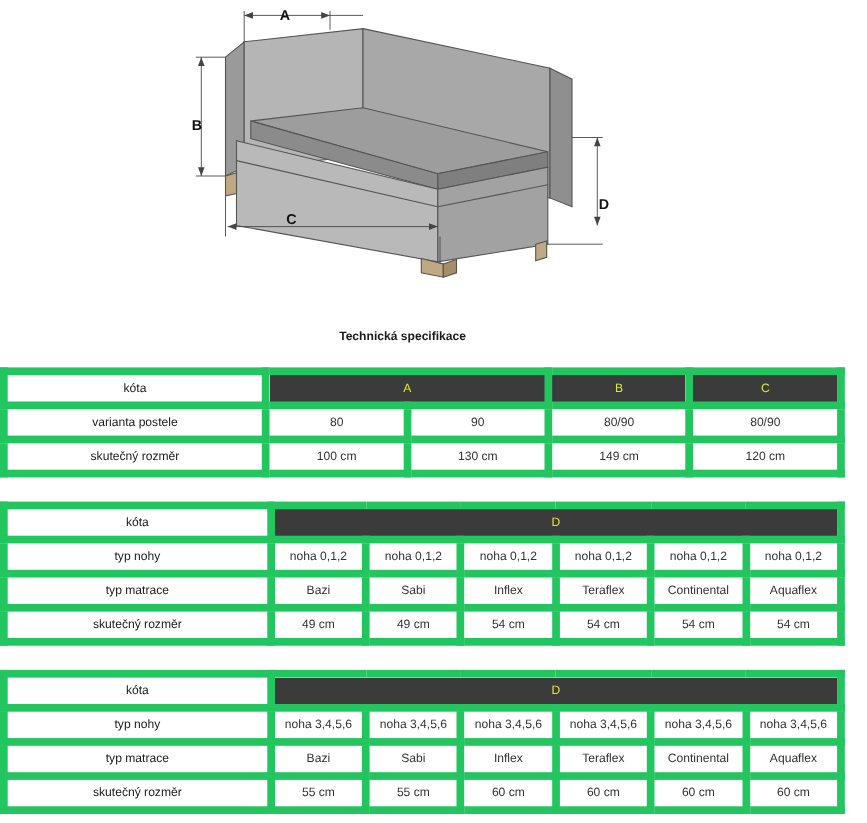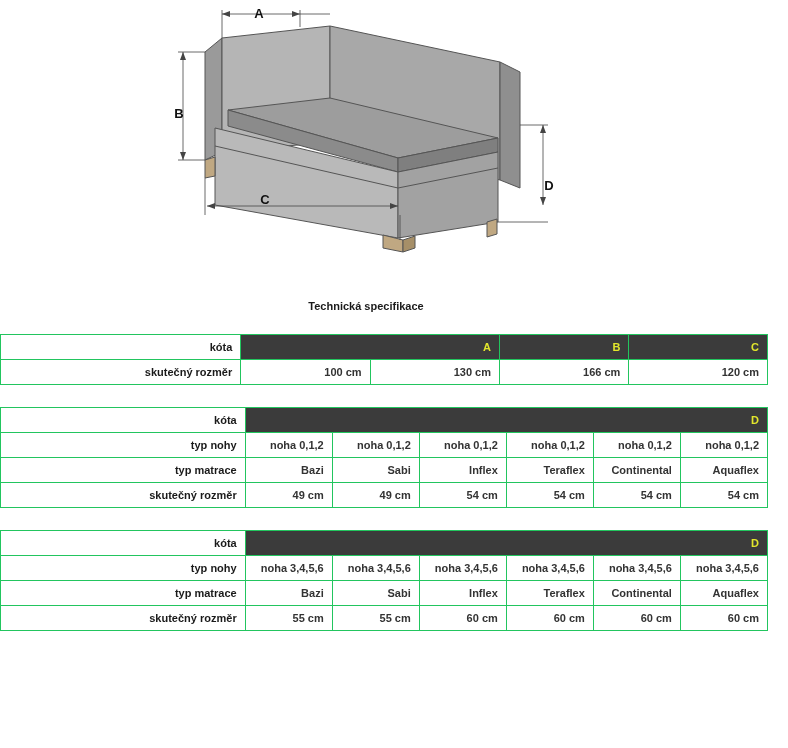--- a/index.html
+++ b/index.html
@@ -46,24 +46,24 @@
     padding-left: 40px;
   }
 
   table.spec {
     border-collapse: collapse;
     table-layout: fixed;
     margin-bottom: 22px;
     font-size: 11px;
   }
   table.spec td, table.spec th {
-    border: 1px solid #22c55e;
+    border: 7px solid #22c55e;
     padding: 6px 8px;
-    text-align: right;
-    font-weight: bold;
+    text-align: center;
+    font-weight: normal;
     vertical-align: middle;
     height: 18px;
     box-sizing: border-box;
     overflow: hidden;
     white-space: nowrap;
   }
   td.rowhead, th.rowhead {
     border: none;
     background: transparent;
     font-weight: bold;
@@ -180,24 +180,31 @@
           <col class="c4">
         </colgroup>
       <tbody>
         <tr>
           <td class="rowhead">kóta</td>
           <th class="dark" colspan="2">A</th>
           <th class="dark">B</th>
           <th class="dark">C</th>
         </tr>
         <tr>
+          <td class="rowhead">varianta postele</td>
+          <td class="cell">80</td>
+          <td class="cell">90</td>
+          <td class="cell">80/90</td>
+          <td class="cell">80/90</td>
+        </tr>
+        <tr>
           <td class="rowhead">skutečný rozměr</td>
           <td class="cell">100 cm</td>
           <td class="cell">130 cm</td>
-          <td class="cell">166 cm</td>
+          <td class="cell">149 cm</td>
           <td class="cell">120 cm</td>
         </tr>
       </tbody>
     </table>
 
     <table class="spec t2">
       <colgroup>
           <col class="c0">
           <col class="cx">
           <col class="cx">

